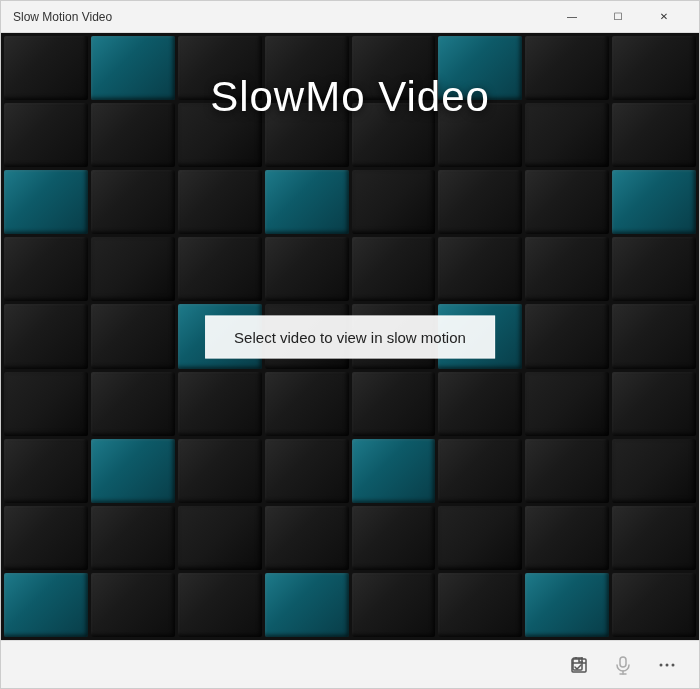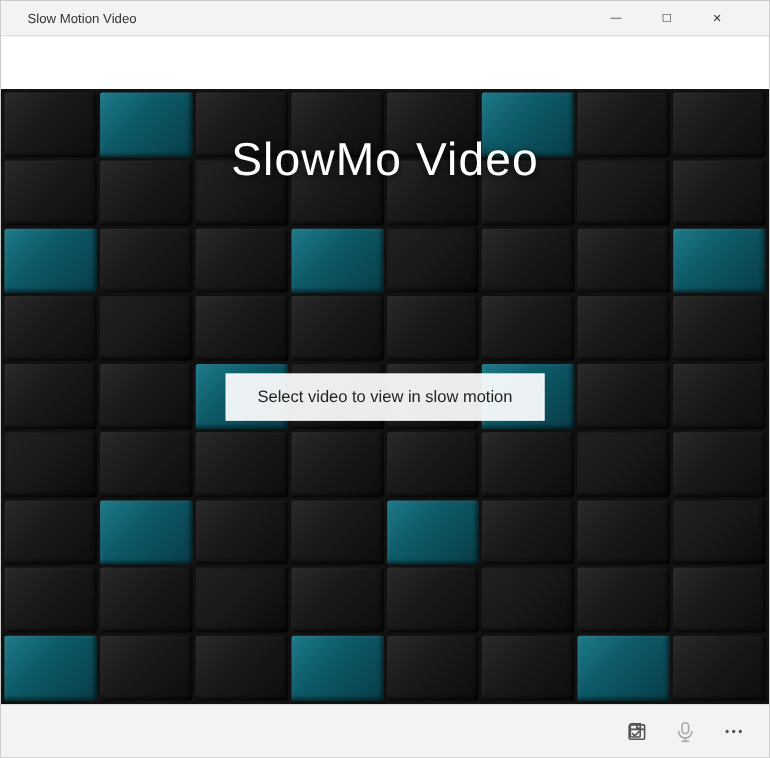--- a/index.html
+++ b/index.html
@@ -22,21 +22,21 @@
       background: #fff;
     }
 
     
     .title-bar {
       height: 32px;
       background: #f3f3f3;
       display: flex;
       align-items: center;
       justify-content: space-between;
-      padding: 0 24px;
+      padding: 0 12px;
       flex-shrink: 0;
       border-bottom: 1px solid #ddd;
       user-select: none;
     }
 
     .title-bar-left {
       display: flex;
       align-items: center;
       gap: 6px;
     }
@@ -63,21 +63,20 @@
       background: transparent;
       border: none;
       cursor: pointer;
     }
 
     
     .content {
       flex: 1;
       position: relative;
       overflow: hidden;
-      margin-top: 48px;
     }
 
     
     .bg-canvas {
       position: absolute;
       inset: 0;
       background: #1a1a1a;
       overflow: hidden;
     }
 

